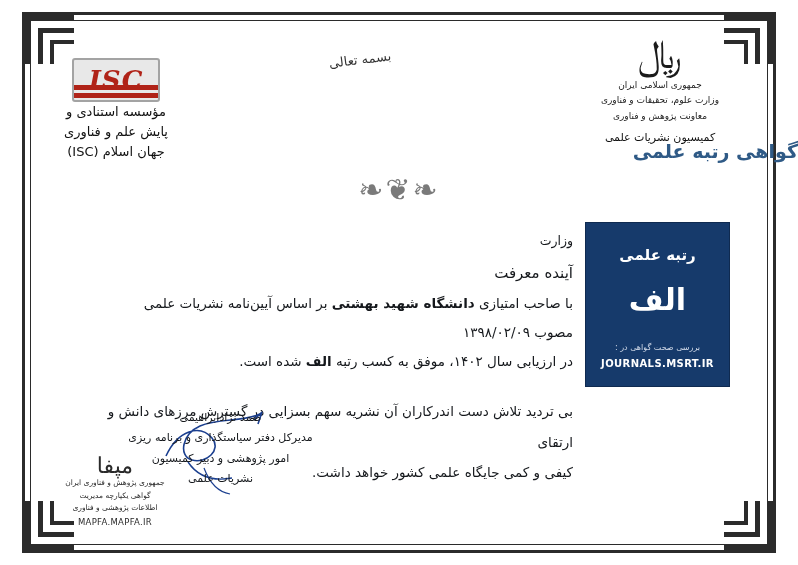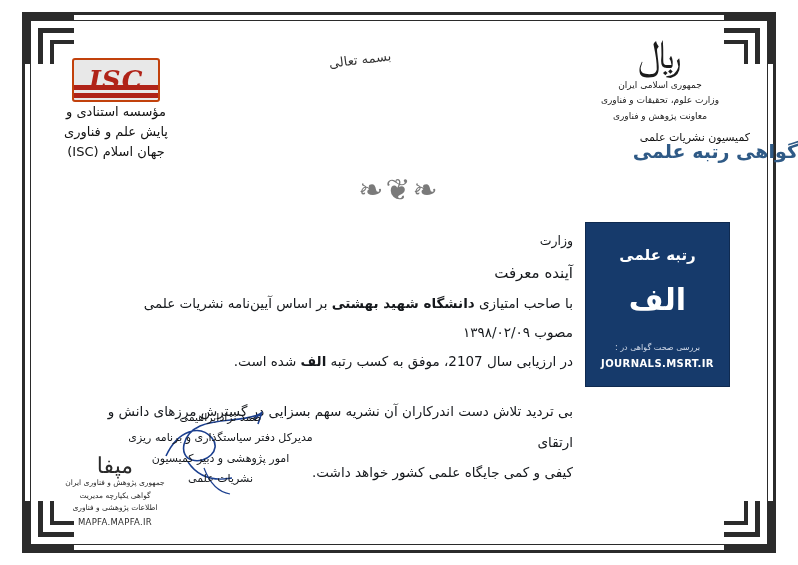--- a/index.html
+++ b/index.html
@@ -72,21 +72,21 @@
     left: 56px;
     top: 58px;
     width: 120px;
     text-align: center;
   }
   .isc-mark {
     width: 84px;
     height: 40px;
     margin: 0 auto;
     background: #e8e8e8;
-    border: 2px solid #c2410c;
+    border: 2px solid #a3a3a3;
     border-radius: 3px;
     position: relative;
     overflow: hidden;
   }
   .isc-mark .isc-text {
     position: absolute;
     inset: 0;
     display: flex;
     align-items: center;
     justify-content: center;
@@ -142,21 +142,20 @@
   .emblem-line {
     font-size: 9px;
     color: #222;
     line-height: 1.7;
   }
   .emblem-line.l1 { margin-top: 4px; }
   .emblem-line.big {
     font-size: 11px;
     margin-top: 5px;
     color: #111;
-    text-align: right;
   }
 
   
   .main-title {
     position: absolute;
     top: 140px;
     left: 0;
     right: 0;
     text-align: right;
     font-size: 19px;
@@ -359,21 +358,21 @@
 
   <div class="body-text">
     <div class="lead">وزارت</div>
     <div class="journal-name">آینده معرفت</div>
     <div>
       <span>با صاحب امتیازی</span>
       <b>دانشگاه شهید بهشتی</b>
       <span>بر اساس آیین‌نامه نشریات علمی مصوب ۱۳۹۸/۰۲/۰۹</span>
     </div>
     <div>
-      <span>در ارزیابی سال 2107، موفق به کسب رتبه</span>
+      <span>در ارزیابی سال ۱۴۰۲، موفق به کسب رتبه</span>
       <b>الف</b>
       <span>شده است.</span>
     </div>
     <div class="para2">
       <div>بی تردید تلاش دست اندرکاران آن نشریه سهم بسزایی در گسترش مرزهای دانش و ارتقای</div>
       <div>کیفی و کمی جایگاه علمی کشور خواهد داشت.</div>
     </div>
   </div>
 
   <svg class="sig-scribble" viewBox="0 0 150 96">

